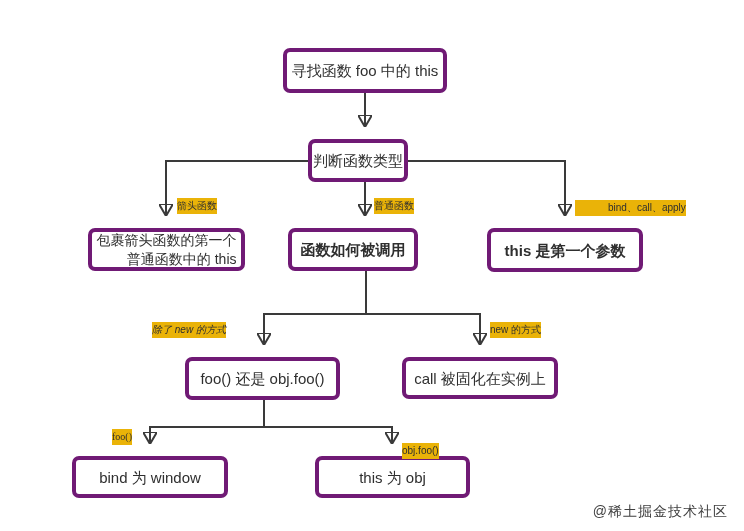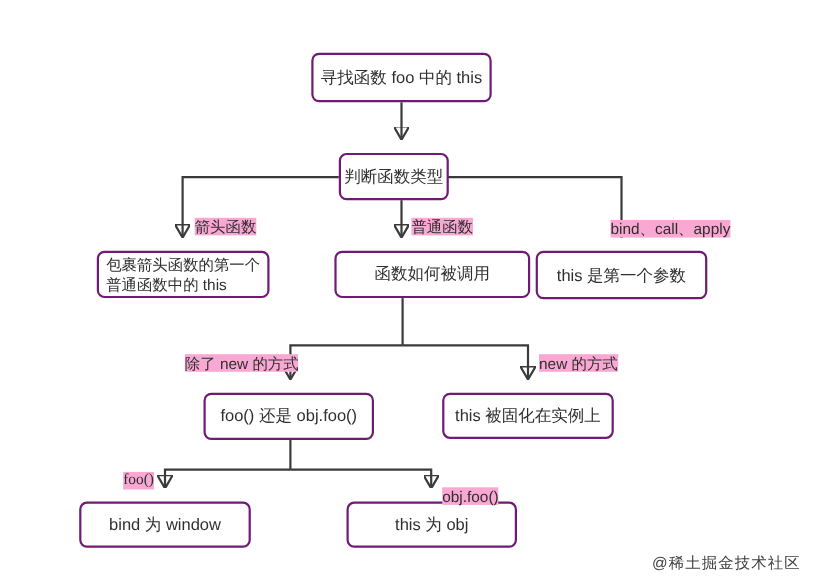--- a/index.html
+++ b/index.html
@@ -21,39 +21,39 @@
     width: 744px; height: 531px;
   }
   .connectors path {
     fill: none;
     stroke: #3a3a3a;
     stroke-width: 2;
   }
   .node {
     position: absolute;
     background: #ffffff;
-    border: 2px solid #701a75;
+    border: 4px solid #701a75;
     border-radius: 7px;
     display: flex;
     align-items: center;
     justify-content: center;
-    text-align: left;
+    text-align: right;
     font-size: 15px;
     line-height: 19px;
     color: #2f2f2f;
     white-space: pre-line;
     z-index: 2;
   }
   .node.small-text { font-size: 14px; }
   .edge-label {
     position: absolute;
-    font-size: 14px;
+    font-size: 10px;
     color: #2f2f2f;
     white-space: nowrap;
-    background: #f9a8d4;
+    background: #eab308;
     z-index: 3;
     line-height: 16px;
   }
   .watermark {
     position: absolute;
     right: 16px;
     bottom: 10px;
     font-size: 14px;
     color: #404040;
     letter-spacing: 1px;
@@ -93,39 +93,39 @@
     <path d="M264,427 H392 V442" marker-end="url(#arrow)"></path>
   </svg>
 
   <div class="node" style="left:283px; top:48px; width:164px; height:45px;">寻找函数 foo 中的 this</div>
 
   <div class="node small-text" style="left:88px; top:228px; width:157px; height:43px;">包裹箭头函数的第一个
 普通函数中的 this</div>
 
   <div class="node" style="left:308px; top:139px; width:100px; height:43px;">判断函数类型</div>
 
-  <div class="node" style="left:304px; top:228px; width:178px; height:43px;">函数如何被调用</div>
+  <div class="node" style="left:288px; top:228px; width:130px; height:43px;font-weight:bold;">函数如何被调用</div>
 
-  <div class="node" style="left:487px; top:228px; width:156px; height:44px;">this 是第一个参数</div>
+  <div class="node" style="left:487px; top:228px; width:156px; height:44px;font-weight:bold;">this 是第一个参数</div>
 
   <div class="node" style="left:185px; top:357px; width:155px; height:43px;">foo() 还是 obj.foo()</div>
 
-  <div class="node" style="left:402px; top:357px; width:156px; height:42px;">this 被固化在实例上</div>
+  <div class="node" style="left:402px; top:357px; width:156px; height:42px;">call 被固化在实例上</div>
 
   <div class="node" style="left:72px; top:456px; width:156px; height:42px;">bind 为 window</div>
 
   <div class="node" style="left:315px; top:456px; width:155px; height:42px;">this 为 obj</div>
 
   <div class="edge-label" style="left:177px; top:198px;">箭头函数</div>
 
   <div class="edge-label" style="left:374px; top:198px;">普通函数</div>
 
-  <div class="edge-label" style="left:555px; top:200px;">bind、call、apply</div>
+  <div class="edge-label" style="left:575px; top:200px;padding-left:33px;">bind、call、apply</div>
 
-  <div class="edge-label" style="left:168px; top:322px;">除了 new 的方式</div>
+  <div class="edge-label" style="left:152px; top:322px;font-style:italic;">除了 new 的方式</div>
 
   <div class="edge-label" style="left:490px; top:322px;">new 的方式</div>
 
   <div class="edge-label" style="left:112px; top:429px;font-family:Liberation Serif, serif;">foo()</div>
 
   <div class="edge-label" style="left:402px; top:429px;margin-top:14px;">obj.foo()</div>
 
   <div class="watermark">@稀土掘金技术社区</div>
 
 </div>

